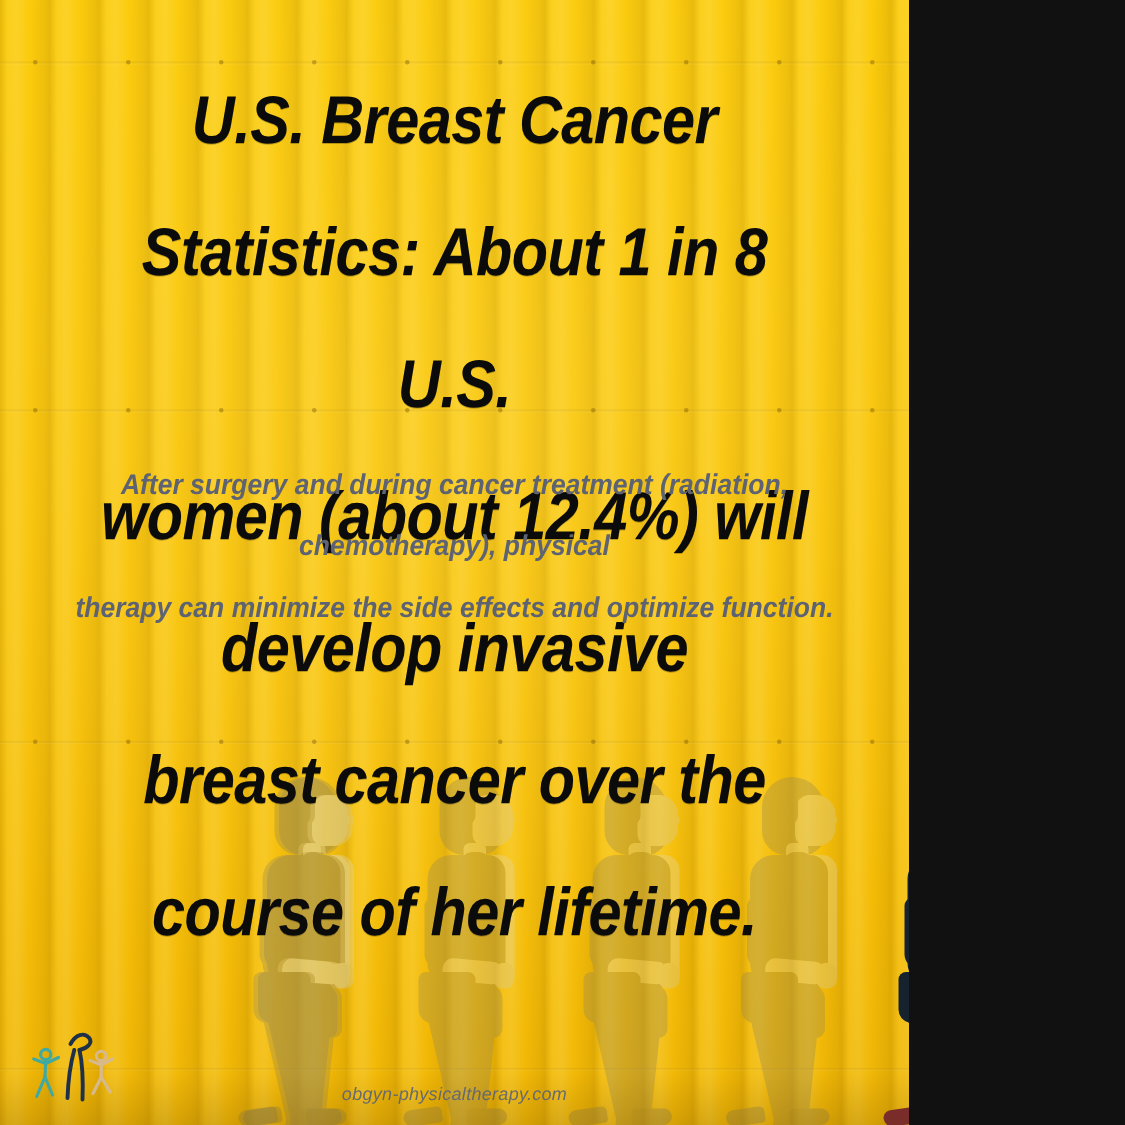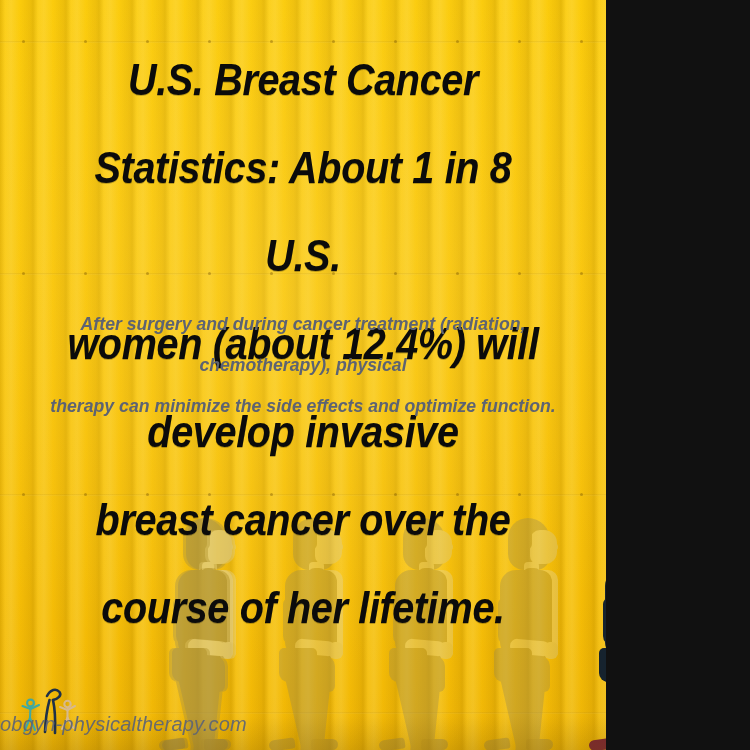--- a/index.html
+++ b/index.html
@@ -211,23 +211,23 @@
   }
 
   
   .logo { position:absolute; left:14px; bottom:12px; width:72px; height:62px; }
 
   
   .watermark {
     position:absolute;
     left:0; right:0;
     bottom:14px;
-    text-align:left;
+    text-align:center;
     font-family:"Liberation Sans", sans-serif;
-    font-size:20px;
+    font-size:12px;
     color:#5E6575;
     letter-spacing:0.2px;
     opacity:.92;
     margin-top:23px;
   }
 
   .floor-shadow {
     position:absolute; left:0; right:0; bottom:0; height:34px;
     background:linear-gradient(180deg, rgba(150,108,0,0.00), rgba(120,86,0,0.22));
   }

